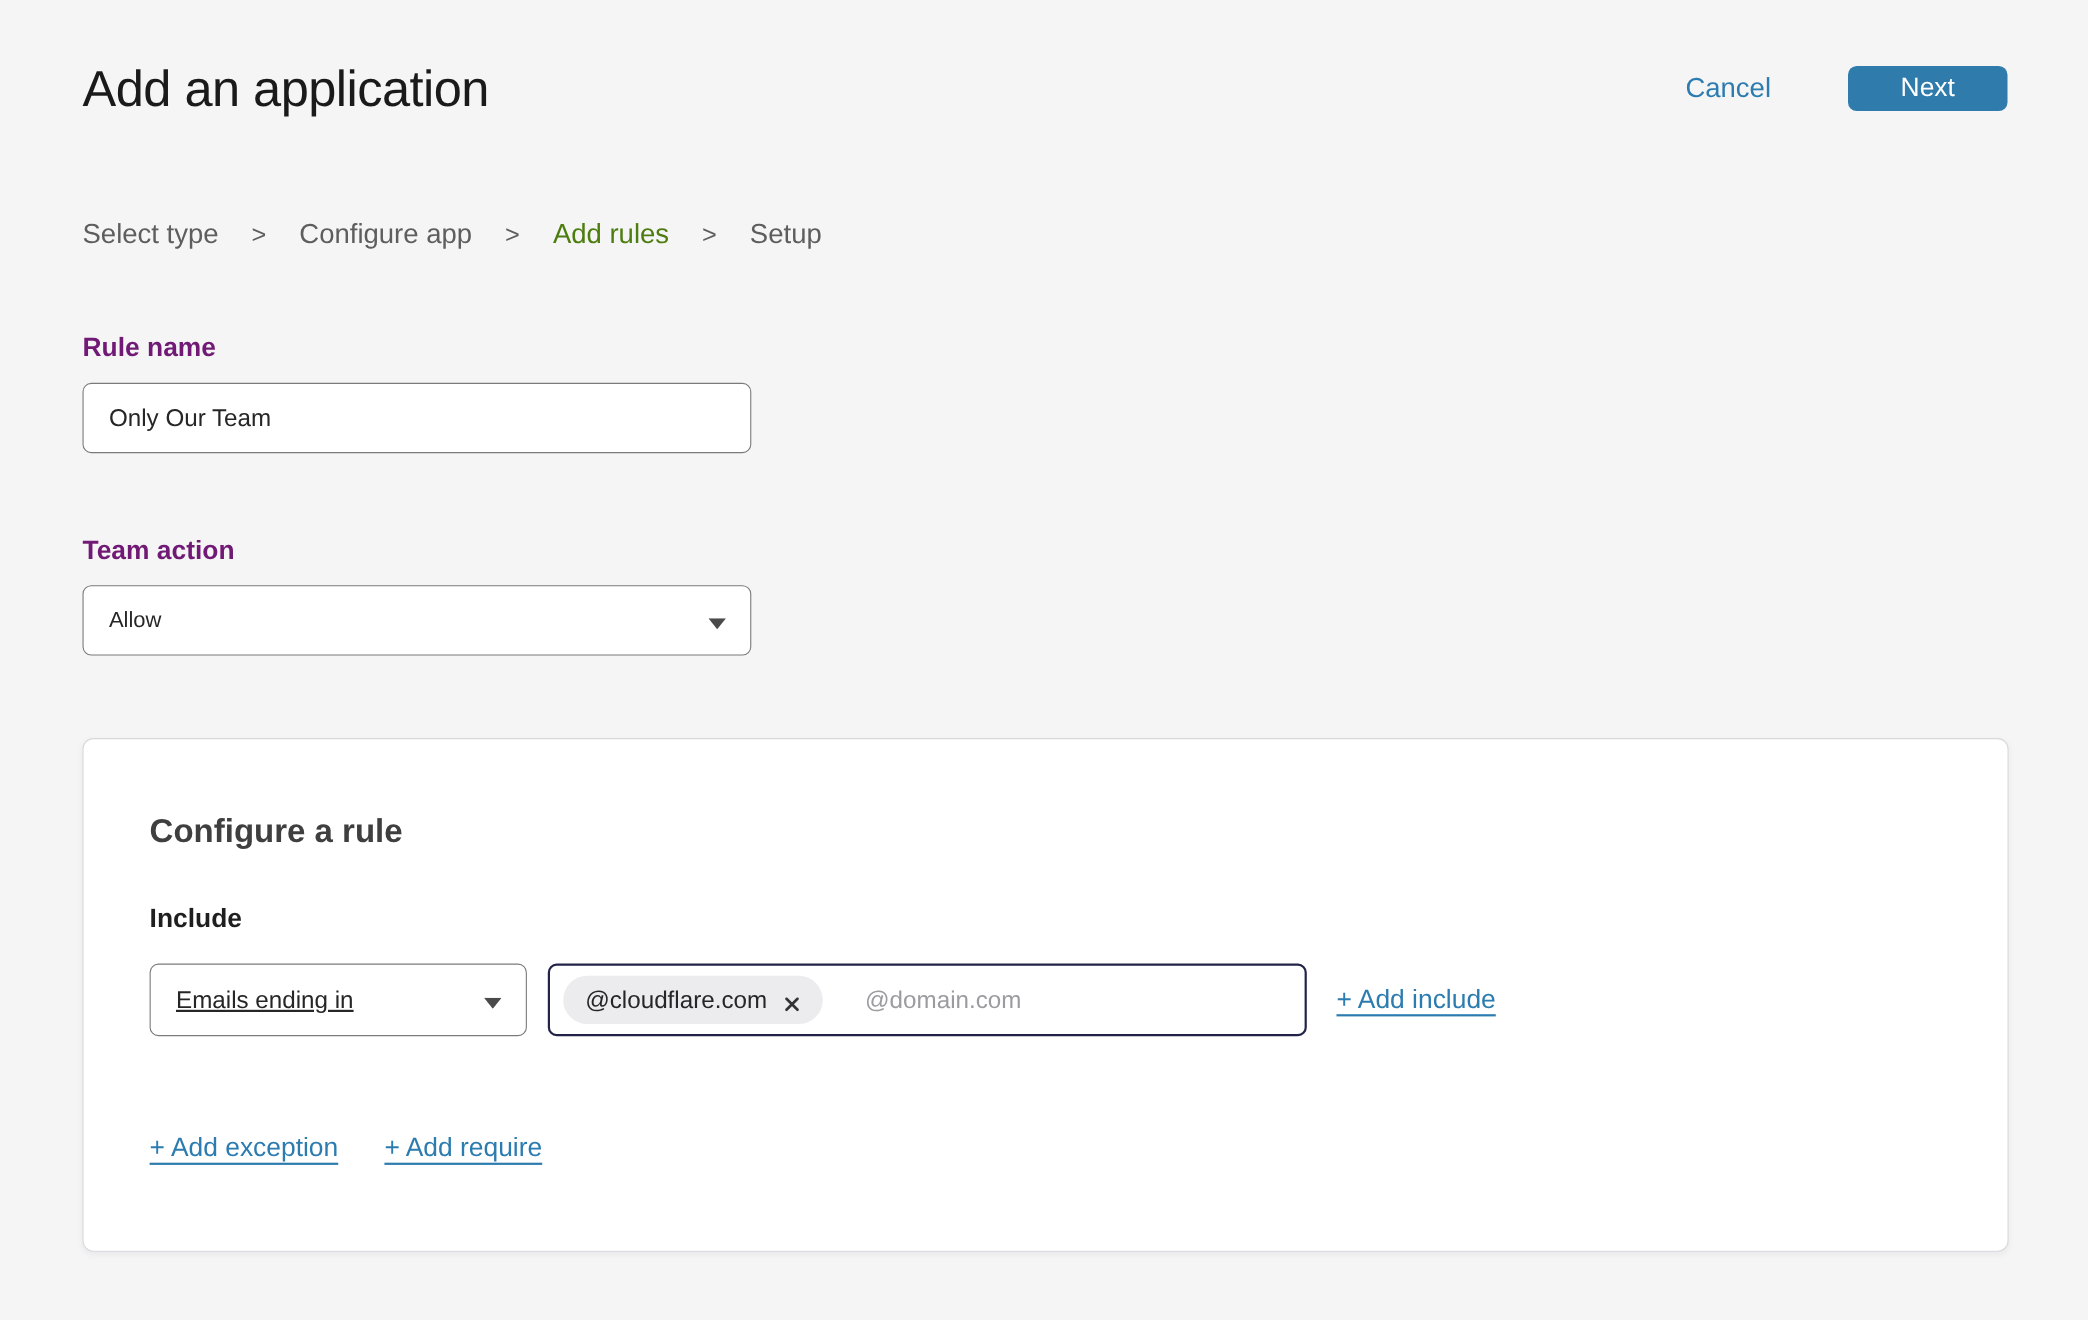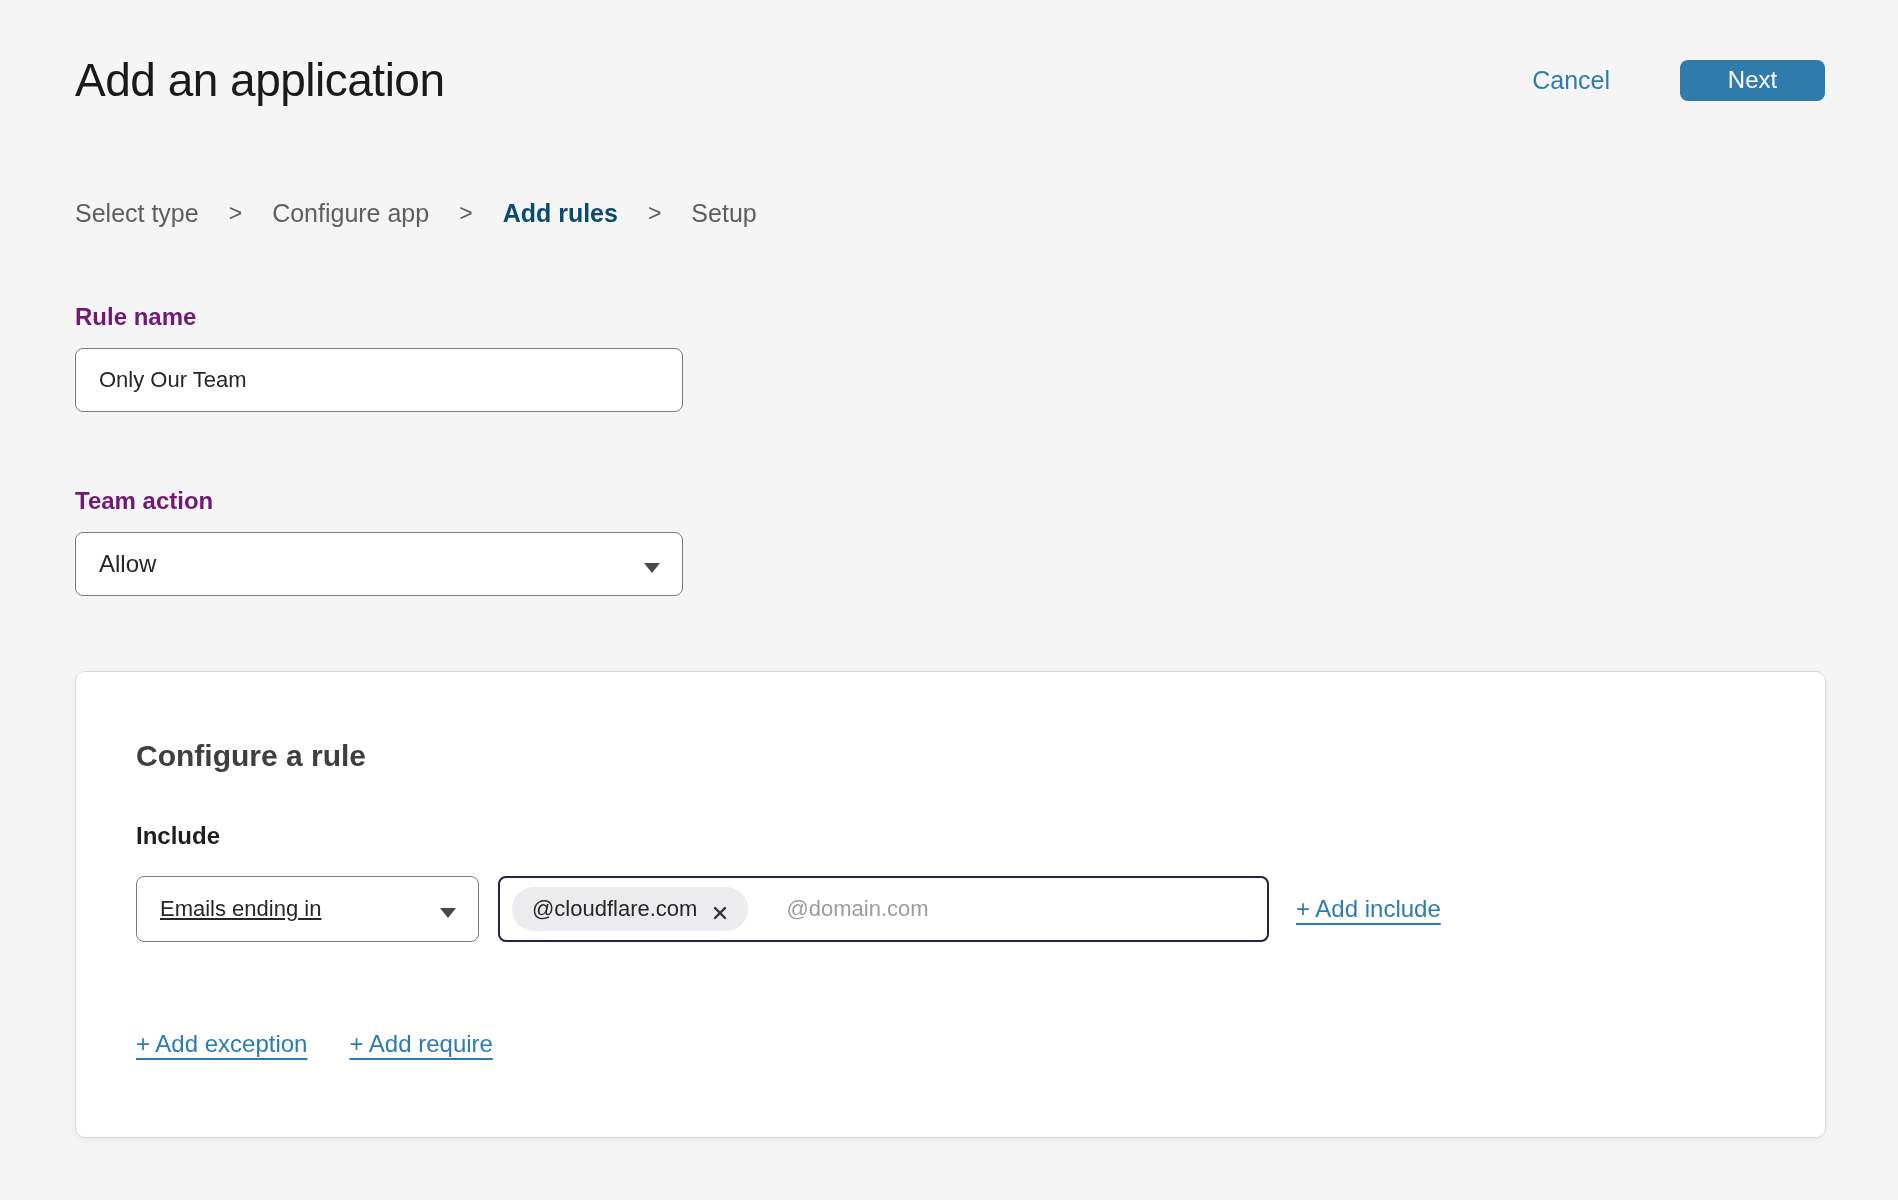--- a/index.html
+++ b/index.html
@@ -32,39 +32,39 @@
     font-family:"Liberation Sans", sans-serif;
     font-size:24px;width:145px;height:41px;border-radius:8px;
   }
 
   
   .breadcrumb{
     margin-top:90px;display:flex;align-items:center;
     font-size:25px;color:#5e5e5e;line-height:30px;
   }
   .crumb{cursor:default;}
-  .crumb.active{color:#0c4a6e;font-weight:700;}
+  .crumb.active{color:#4d7c0f;font-weight:400;}
   .crumb-sep{margin:0 30px;font-size:23px;color:#5e5e5e;}
 
   
   .field-label{
     margin-top:74px;font-size:24px;font-weight:700;color:#701a75;line-height:29px;
   }
   .text-input{
     margin-top:17px;display:block;width:608px;height:64px;
     border:1.5px solid #7b7b7b;border-radius:8px;background:#ffffff;
     font-family:"Liberation Sans", sans-serif;
     font-size:22px;color:#262626;padding:0 23px;outline:none;
   }
   .select-box{
     margin-top:17px;position:relative;width:608px;height:64px;
     border:1.5px solid #7b7b7b;border-radius:8px;background:#ffffff;
     display:flex;align-items:center;padding:0 23px;cursor:pointer;
   }
-  .select-box .select-value{font-size:24px;color:#262626;}
+  .select-box .select-value{font-size:20px;color:#262626;}
   .caret{
     position:absolute;right:22px;top:50%;transform:translateY(-50%);
     width:16px;height:10px;display:block;
   }
 
   
   .rule-card{
     margin-top:75px;width:1751px;height:467px;
     background:#ffffff;border:1px solid #d9d9dd;border-radius:10px;
     box-shadow:0 2px 6px rgba(20,20,40,0.05);
@@ -75,21 +75,21 @@
 
   .include-row{margin-top:25px;display:flex;align-items:center;}
   .selector-box{
     position:relative;width:343px;height:66px;flex:0 0 auto;
     border:1.5px solid #7b7b7b;border-radius:8px;background:#ffffff;
     display:flex;align-items:center;padding:0 23px;cursor:pointer;
   }
   .selector-box .select-value{font-size:22px;color:#262626;text-decoration:underline;}
 
   .tag-input{
-    margin-left:19px;position:relative;width:771px;height:66px;flex:0 0 auto;
+    margin-left:19px;position:relative;width:690px;height:66px;flex:0 0 auto;
     border:2px solid var(--tag-input-border);border-radius:8px;background:#ffffff;
     display:flex;align-items:center;padding:10px 12px;cursor:text;
   }
   .tag-chip{
     display:inline-flex;align-items:center;height:44px;
     background:#ececee;border-radius:22px;padding:0 20px;
     font-size:22px;color:#262626;white-space:nowrap;
   }
   .tag-remove{
     margin-left:15px;width:16px;height:16px;display:inline-block;cursor:pointer;

